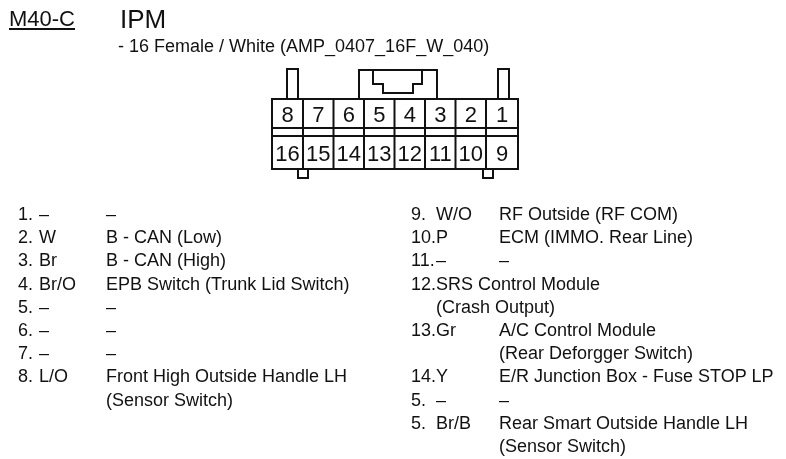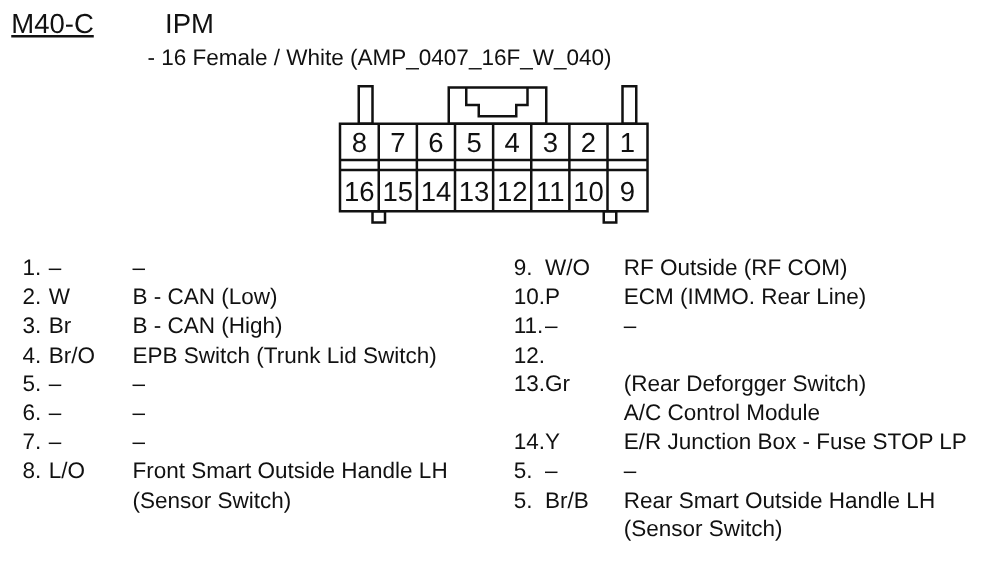--- a/index.html
+++ b/index.html
@@ -19,22 +19,22 @@
 
   
   #connector-id {
     left: 9px; top: 7px;
     font-size: 22px;
     line-height: 24px;
     white-space: nowrap;
     text-decoration: underline;
   }
   #module-name {
-    left: 132px; top: 7px;
-    font-size: 22px;
+    left: 120px; top: 7px;
+    font-size: 26px;
     line-height: 24px;
     white-space: nowrap;
   }
   #connector-spec {
     left: 118px; top: 36px;
     font-size: 18px;
     line-height: 21px;
     white-space: nowrap;
   }
 
@@ -158,21 +158,21 @@
       <span class="pin-num">7.</span>
       <span class="pin-wire">–</span>
       <span class="pin-desc">
         <div>–</div>
       </span>
     </div>
     <div class="pin-row">
       <span class="pin-num">8.</span>
       <span class="pin-wire">L/O</span>
       <span class="pin-desc">
-        <div>Front Smart Outside Handle LH</div>
+        <div>Front High Outside Handle LH</div>
         <div>(Sensor Switch)</div>
       </span>
     </div>
   </div>
 <div class="pin-col" id="pin-col-right">
     <div class="pin-row">
       <span class="pin-num">9.</span>
       <span class="pin-wire">W/O</span>
       <span class="pin-desc">
         <div>RF Outside (RF COM)</div>
@@ -187,27 +187,31 @@
     </div>
     <div class="pin-row">
       <span class="pin-num">11.</span>
       <span class="pin-wire">–</span>
       <span class="pin-desc">
         <div>–</div>
       </span>
     </div>
     <div class="pin-row">
       <span class="pin-num">12.</span>
+      <span class="pin-desc">
+        <div>SRS Control Module</div>
+        <div>(Crash Output)</div>
+      </span>
     </div>
     <div class="pin-row">
       <span class="pin-num">13.</span>
       <span class="pin-wire">Gr</span>
       <span class="pin-desc">
+        <div>A/C Control Module</div>
         <div>(Rear Deforgger Switch)</div>
-        <div>A/C Control Module</div>
       </span>
     </div>
     <div class="pin-row">
       <span class="pin-num">14.</span>
       <span class="pin-wire">Y</span>
       <span class="pin-desc">
         <div>E/R Junction Box - Fuse STOP LP</div>
       </span>
     </div>
     <div class="pin-row">

